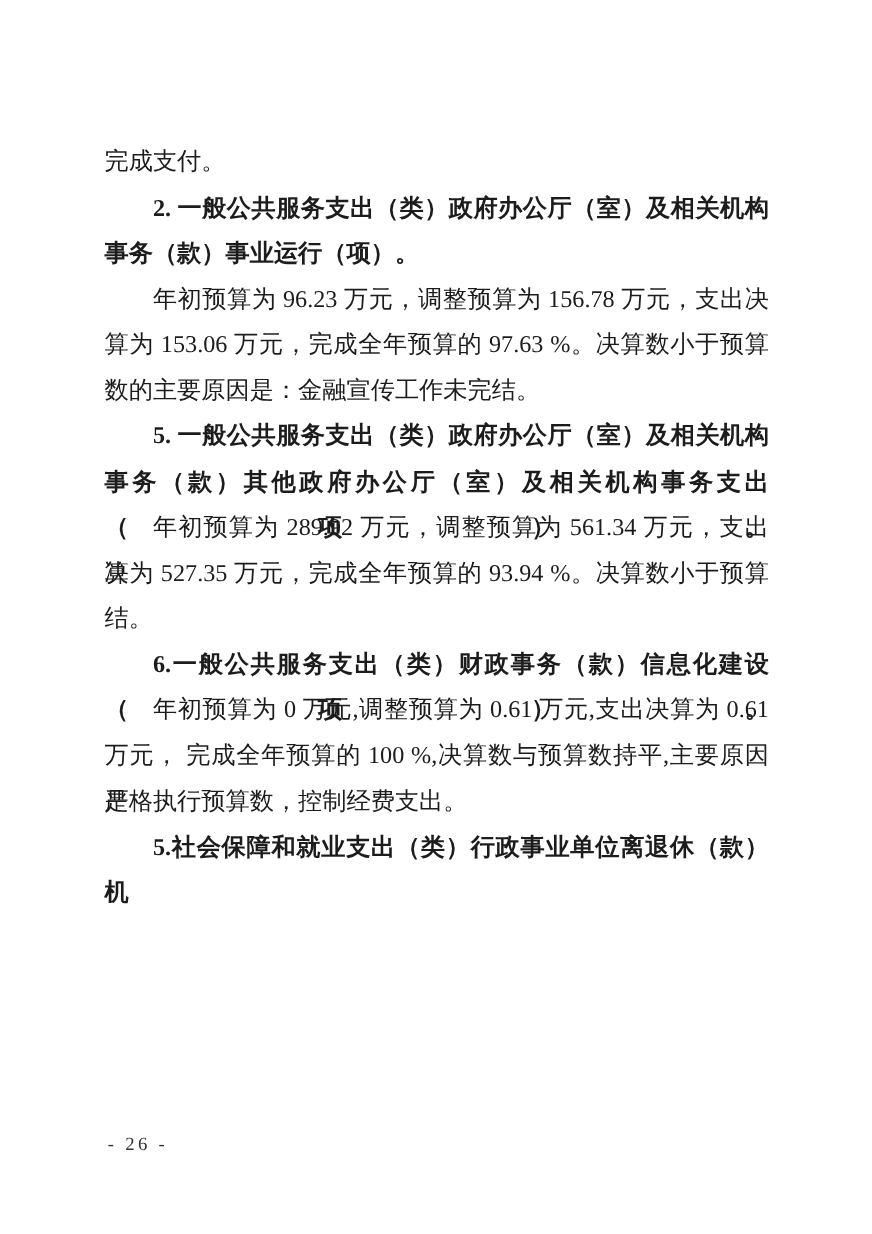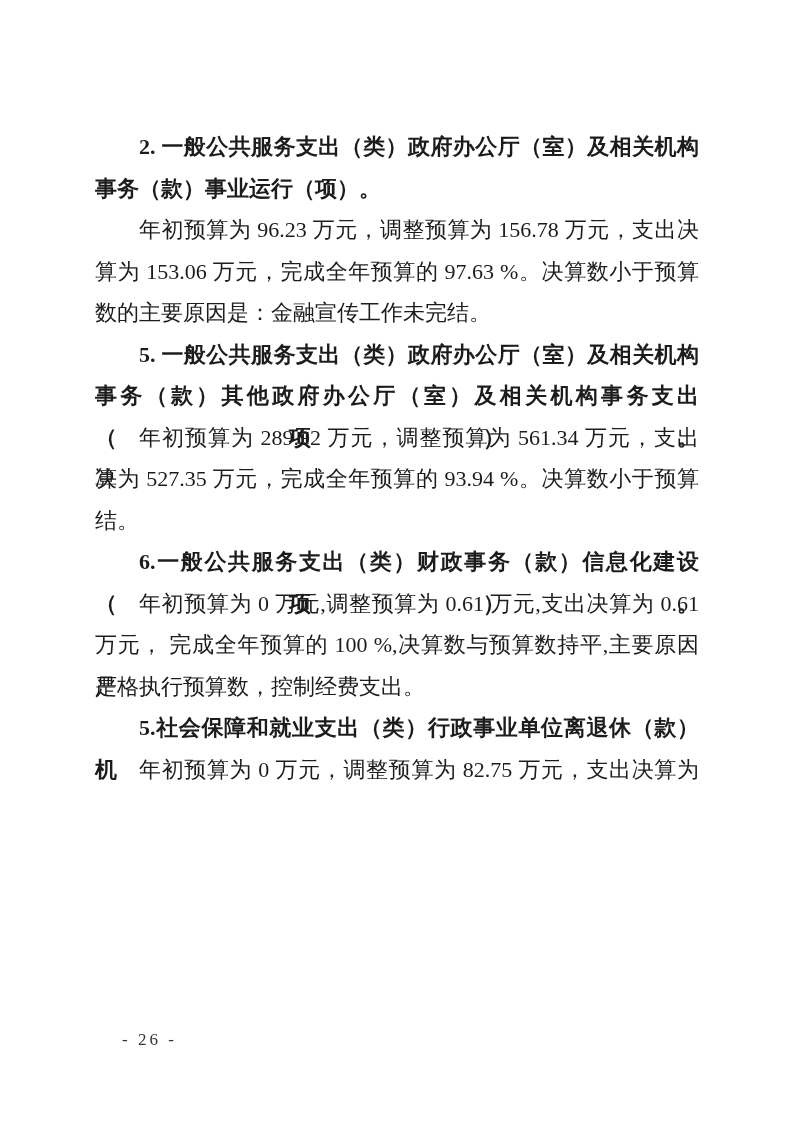--- a/index.html
+++ b/index.html
@@ -45,29 +45,29 @@
     font-weight: bold;
     font-size: 22px;
   }
   .footer {
     position: absolute;
     left: 98px;
     top: 1030px;
     font-size: 17px;
     letter-spacing: 3px;
     color: #333333;
-    margin-left: 24px;
   }
 </style>
 </head>
 <body>
 
 <div class="page">
   <div class="content">
 
+    <div class="ln left">完成支付。</div>
 
     <div class="ln b ind j">2. 一般公共服务支出（类）政府办公厅（室）及相关机构</div>
     <div class="ln b left">事务（款）事业运行（项）。</div>
 
     <div class="ln ind j">年初预算为 96.23 万元，调整预算为 156.78 万元，支出决</div>
     <div class="ln j">算为 153.06 万元，完成全年预算的 97.63 %。决算数小于预算</div>
     <div class="ln left">数的主要原因是：金融宣传工作未完结。</div>
 
     <div class="ln b ind j">5. 一般公共服务支出（类）政府办公厅（室）及相关机构</div>
     <div class="ln b j">事务（款）其他政府办公厅（室）及相关机构事务支出（项）。</div>
@@ -77,18 +77,17 @@
     <div class="ln left">结。</div>
 
     <div class="ln b ind j">6.一般公共服务支出（类）财政事务（款）信息化建设（项）。</div>
 
     <div class="ln ind j">年初预算为 0 万元,调整预算为 0.61 万元,支出决算为 0.61</div>
     <div class="ln j">万元， 完成全年预算的 100 %,决算数与预算数持平,主要原因是</div>
     <div class="ln left">严格执行预算数，控制经费支出。</div>
 
     <div class="ln b ind j">5.社会保障和就业支出（类）行政事业单位离退休（款）机</div>
 
-    <div class="ln ind j">年初预算为 0 万元，调整预算为 82.75 万元，支出决算为</div>
 
   </div>
 
   <div class="footer">- 26 -</div>
 </div>
 
 </body></html>

